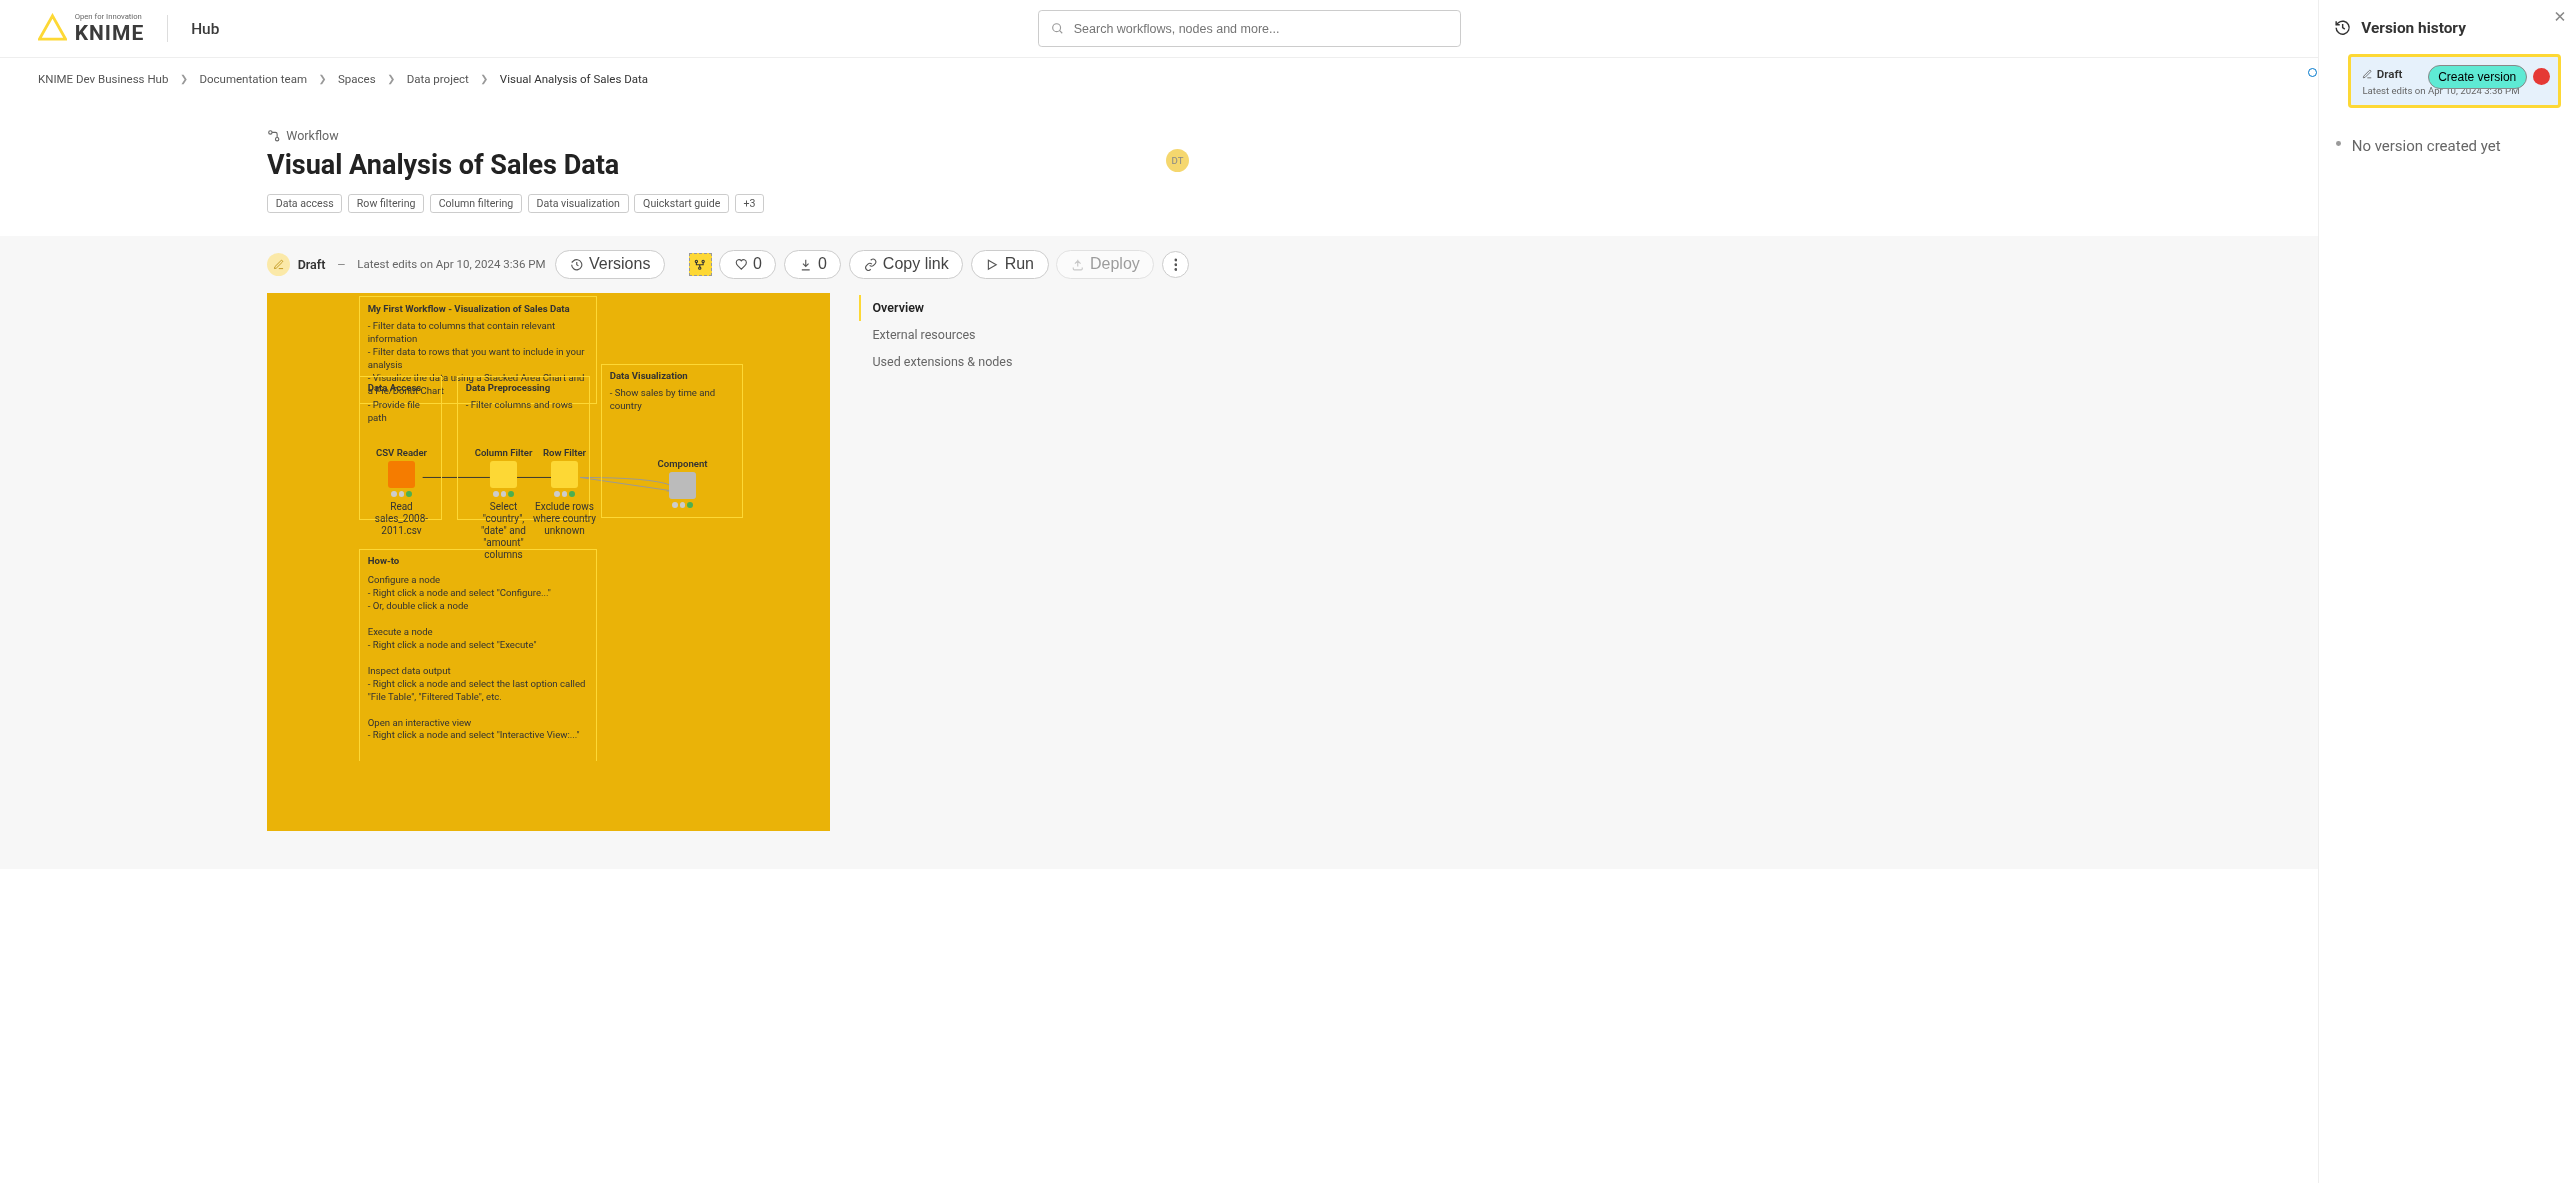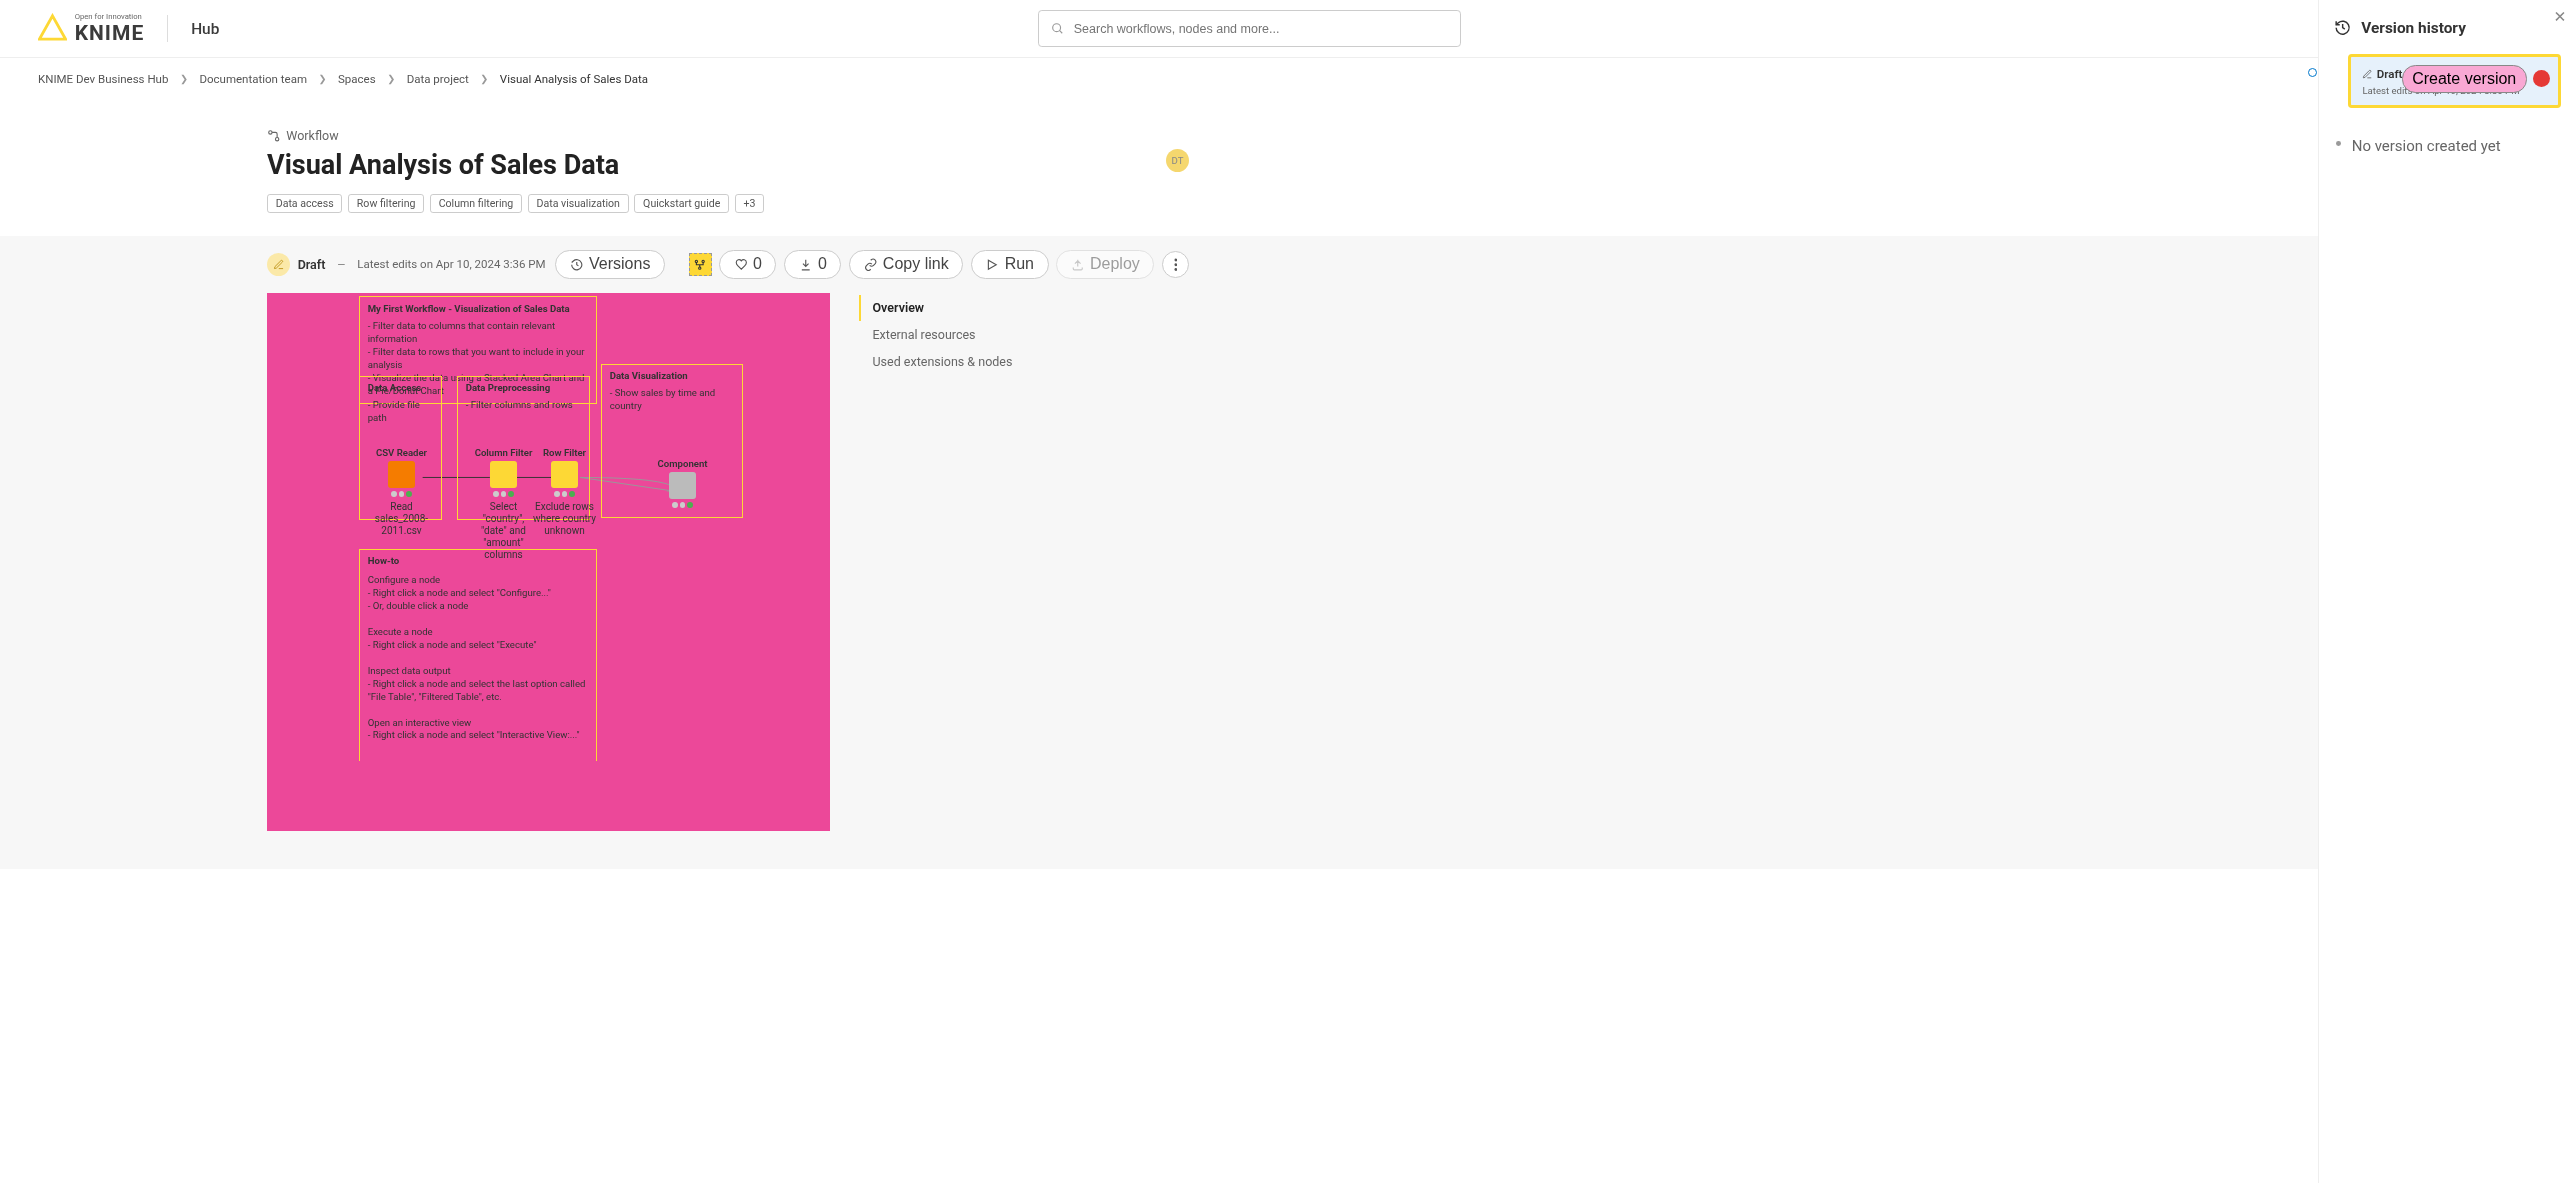--- a/index.html
+++ b/index.html
@@ -34,21 +34,21 @@
 .draft-text { font-weight: 600; font-size: 12.5px; }
 .dash { color: #888; margin: 0 3.8px; }
 .edits-text { font-size: 11.5px; color: #666; }
 .btn { display: inline-flex; align-items: center; gap: 5.8px; border: 1px solid #ccc; background: #fff; border-radius: 15.4px; padding: 4.8px 13.5px; font-size: 16px; cursor: pointer; color: #444; }
 .toolbar-right { position: absolute; right: -163px; display: flex; align-items: center; gap: 7.7px; }
 .icon-btn-sq { width: 23px; height: 23px; background: #fdd835; border: 1px dashed #999; display: flex; align-items: center; justify-content: center; cursor: pointer; }
 .btn-disabled { opacity: 0.5; cursor: not-allowed; }
 .more-btn { width: 27px; height: 27px; border: 1px solid #ccc; border-radius: 50%; background: #fff; display: flex; align-items: center; justify-content: center; cursor: pointer; }
 .canvas-wrap { background: #f7f7f7; padding-bottom: 38px; }
 .canvas-layout { max-width: 759px; margin: 0 auto 0 267px; display: flex; gap: 29px; }
-.canvas { background: #ec4899; width: 563px; min-height: 538px; padding: 13.5px 13.5px 0 13.5px; position: relative; flex-shrink: 0; }
+.canvas { background: #eab308; width: 563px; min-height: 538px; padding: 13.5px 13.5px 0 13.5px; position: relative; flex-shrink: 0; }
 .side-nav { padding-top: 1.9px; }
 .side-nav-item { padding: 5.8px 0 5.8px 11.5px; font-size: 12.5px; color: #666; cursor: pointer; border-left: 2.9px solid transparent; }
 .side-nav-item.active { color: #222; font-weight: 600; border-left-color: #fdd835; }
 .wf-box { border: 1.9px solid #fdd835; padding: 5.8px 7.7px; position: absolute; font-size: 9.6px; line-height: 1.35; }
 .wf-box .box-title { font-weight: 700; margin-bottom: 3.8px; }
 .wf-node { position: absolute; text-align: center; width: 69px; }
 .node-label { font-size: 9.6px; font-weight: 600; margin-bottom: 3.8px; }
 .node-body { width: 27px; height: 27px; margin: 0 auto; border-radius: 2.9px; position: relative; }
 .node-body.orange { background: #f57c00; }
 .node-body.yellow { background: #fdd835; }
@@ -58,21 +58,21 @@
 .port.g { background: #4caf50; } .port.r { background: #ccc; } .port.y { background: #ccc; }
 .node-caption { font-size: 10px; margin-top: 3.8px; line-height: 1.2; }
 svg.wf-lines { position: absolute; top: 0; left: 0; pointer-events: none; }
 .version-panel { width: 258px; border-left: 1px solid #eee; background: #fff; flex-shrink: 0; padding: 19px 15.4px 19px 15.4px; position: relative; }
 .vp-header { display: flex; align-items: center; gap: 9.6px; font-size: 15.4px; font-weight: 700; margin-bottom: 17.3px; }
 .vp-close { position: absolute; top: 7.7px; right: 9.6px; font-size: 15.4px; color: #888; cursor: pointer; }
 .vp-draft-card { background: #e6f1fb; border-radius: 3.8px; padding: 9.6px 11.5px; position: relative; display: flex; gap: 9.6px; align-items: flex-start; border: 3.8px solid #fdd835; }
 .vp-bullet { width: 9.6px; height: 9.6px; border: 1.9px solid #0077cc; border-radius: 50%; flex-shrink: 0; margin-top: 1.9px; margin-left: -23px; }
 .vp-draft-title { font-size: 11.5px; font-weight: 600; color: #333; display: flex; align-items: center; gap: 3.8px; }
 .vp-draft-sub { font-size: 9.6px; color: #666; margin-top: 3.8px; }
-.vp-create-btn { border: 1px solid #888; border-radius: 13.5px; padding: 3.8px 9.6px; font-size: 16px; background: #f9a8d4; cursor: pointer; }
+.vp-create-btn { border: 1px solid #888; border-radius: 13.5px; padding: 3.8px 9.6px; font-size: 12px; background: #5eead4; cursor: pointer; }
 .vp-draft-right { position: absolute; right: 7.7px; top: 7.7px; display: flex; align-items: center; gap: 5.8px; }
 .vp-avatar { width: 17.3px; height: 17.3px; border-radius: 50%; background: #e53935; flex-shrink: 0; }
 .vp-none { font-size: 15px; color: #666; margin-top: 29px; margin-left: 17.3px; position: relative; }
 .vp-none::before { content: ""; position: absolute; left: -15.4px; top: 3.8px; width: 4.8px; height: 4.8px; background: #999; border-radius: 50%; }
 .icon-svg { width: 13.5px; height: 13.5px; }
 </style>
 </head>
 <body>
 
 <div class="app">

